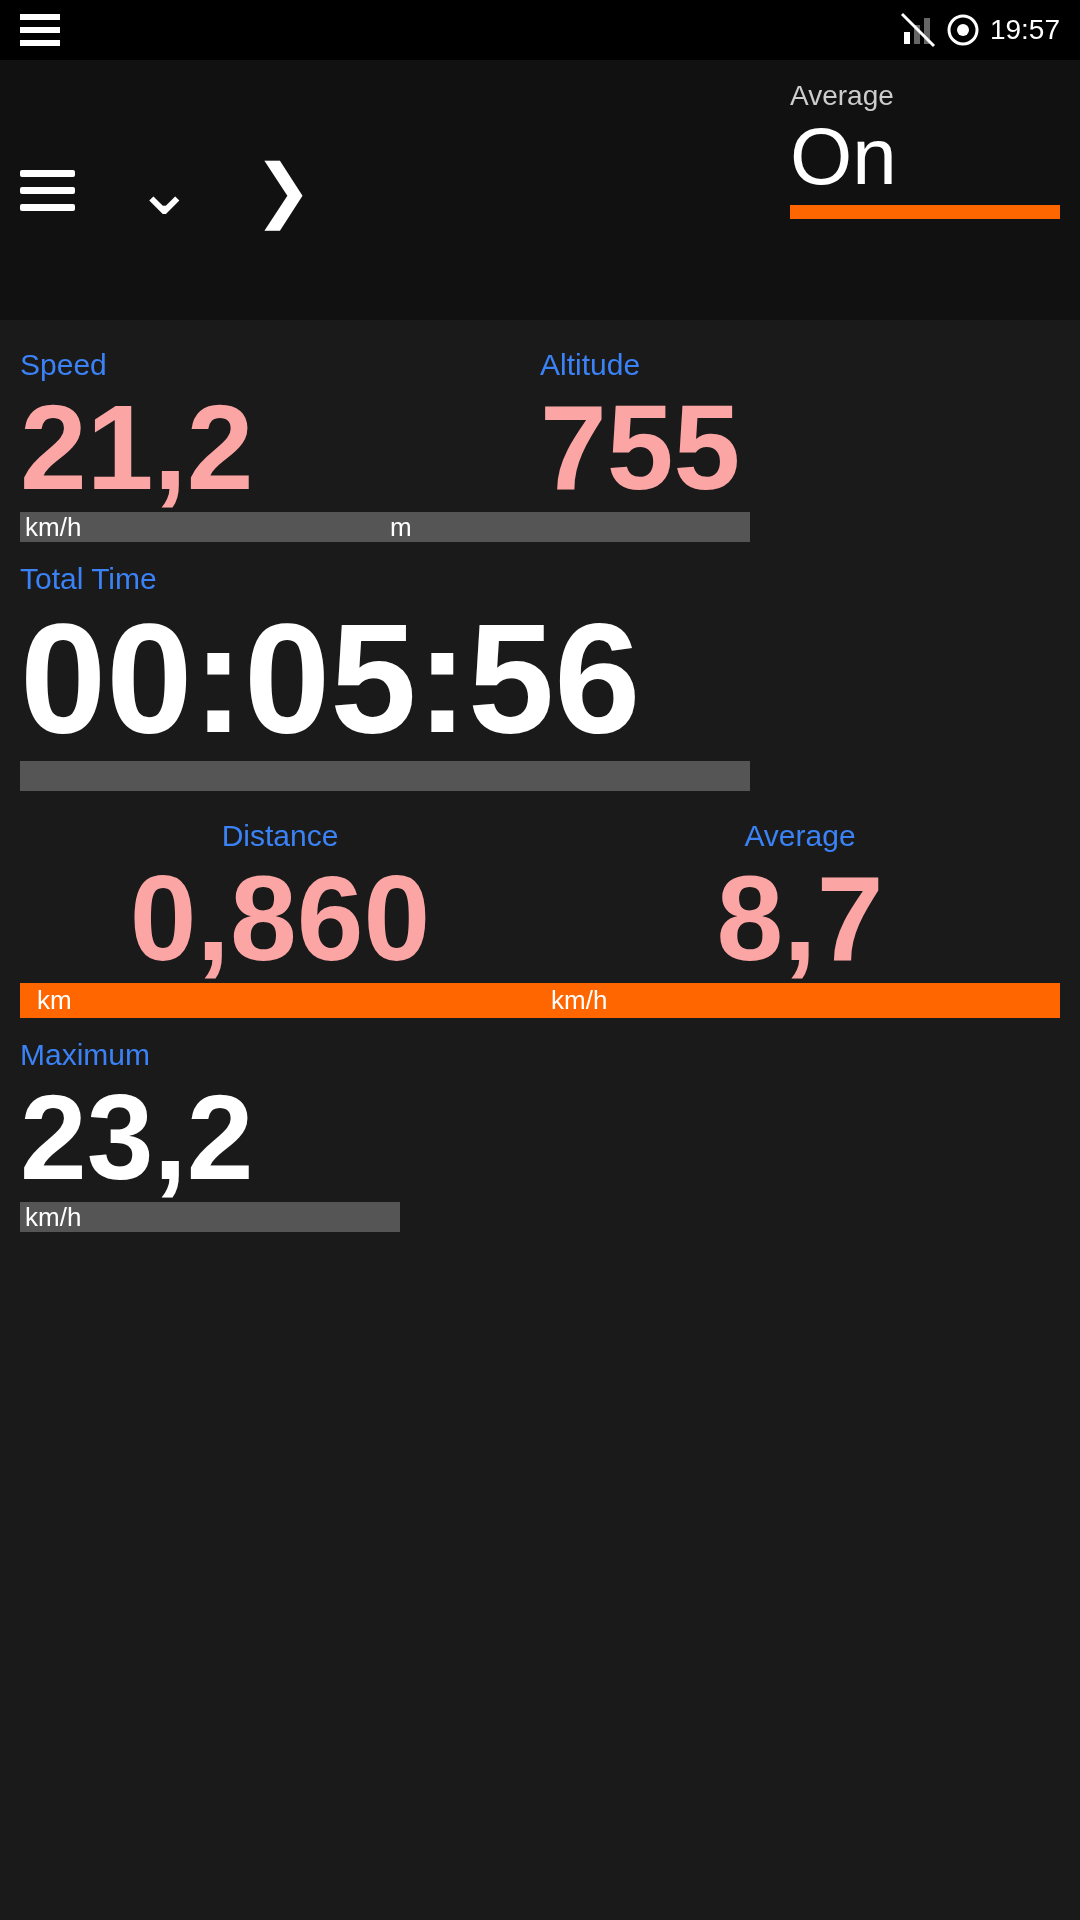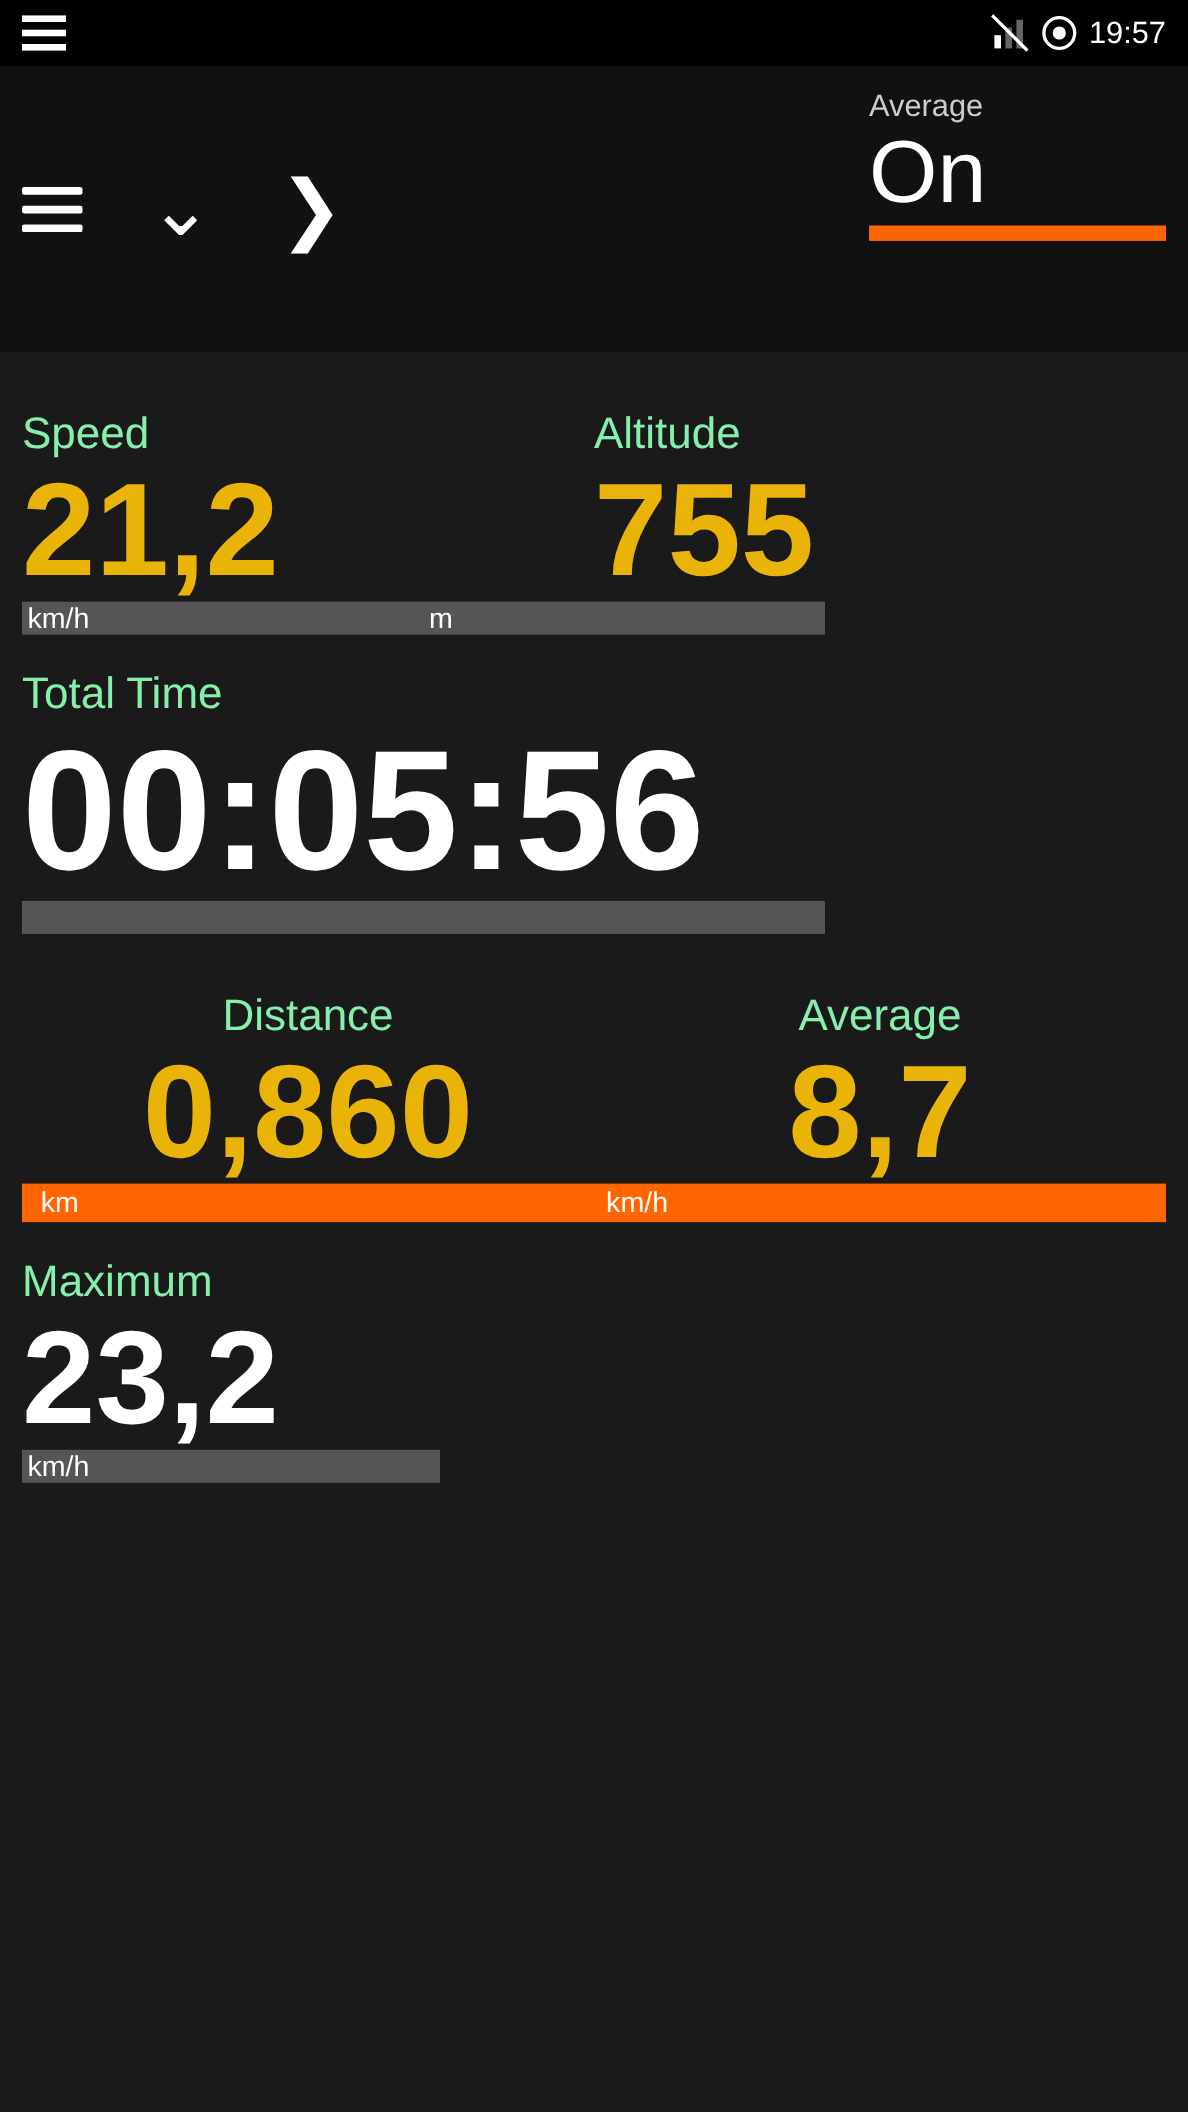--- a/index.html
+++ b/index.html
@@ -117,30 +117,30 @@
       background-color: #ff6600;
       margin-top: 8px;
     }
 
     
     .main-content {
       padding: 20px 20px 0 20px;
     }
 
     .data-label {
-      font-size: 40px;
-      color: #86efac;
+      font-size: 30px;
+      color: #3b82f6;
       margin-bottom: 5px;
-      margin-top: 32px;
+      margin-top: 8px;
     }
 
     .data-value {
       font-size: 120px;
       font-weight: bold;
-      color: #eab308;
+      color: #fca5a5;
       line-height: 1;
     }
 
     .data-unit {
       font-size: 26px;
       color: #ffffff;
     }
 
     
     .speed-altitude-row {

